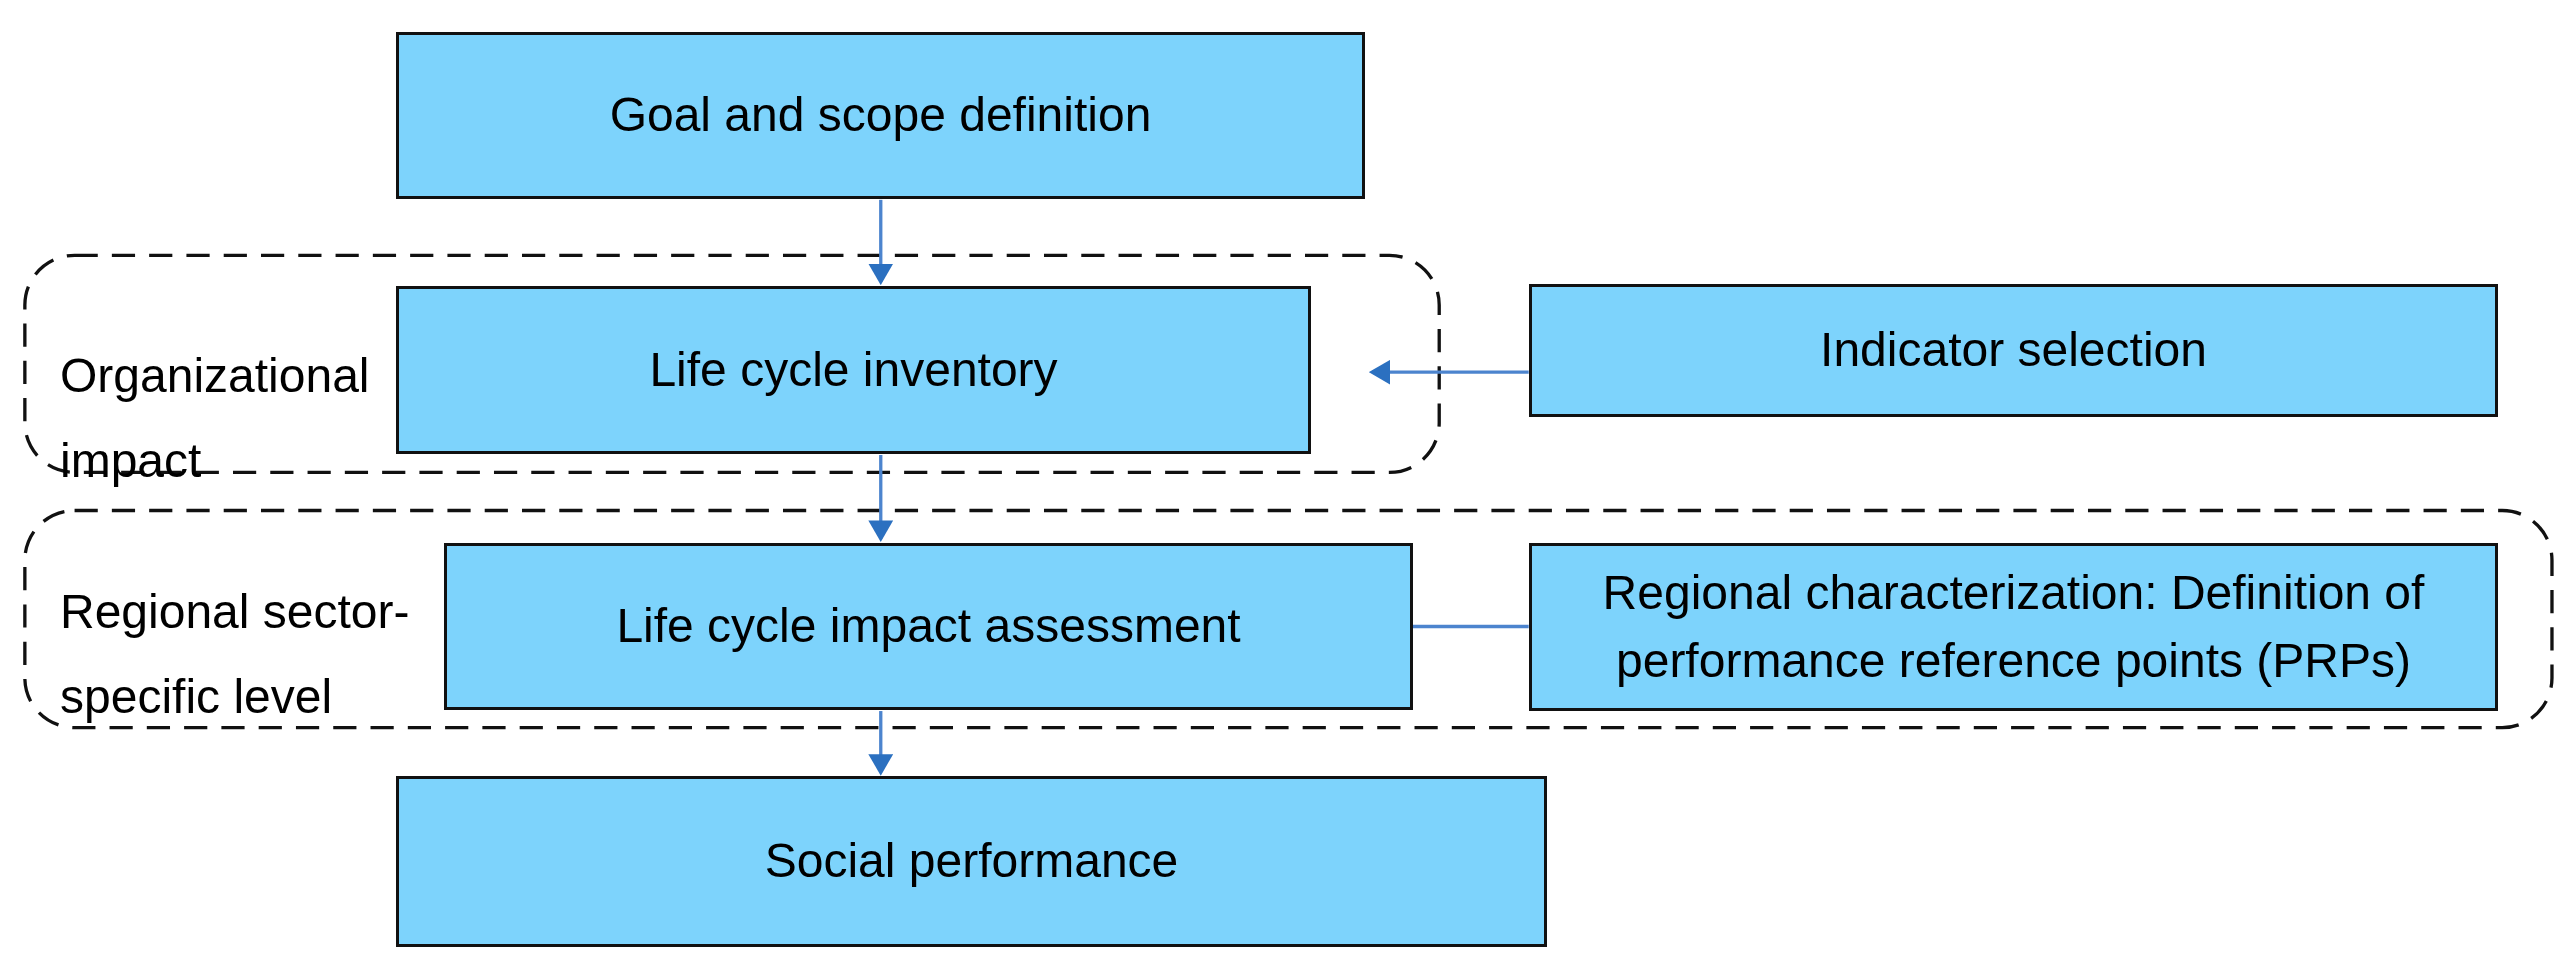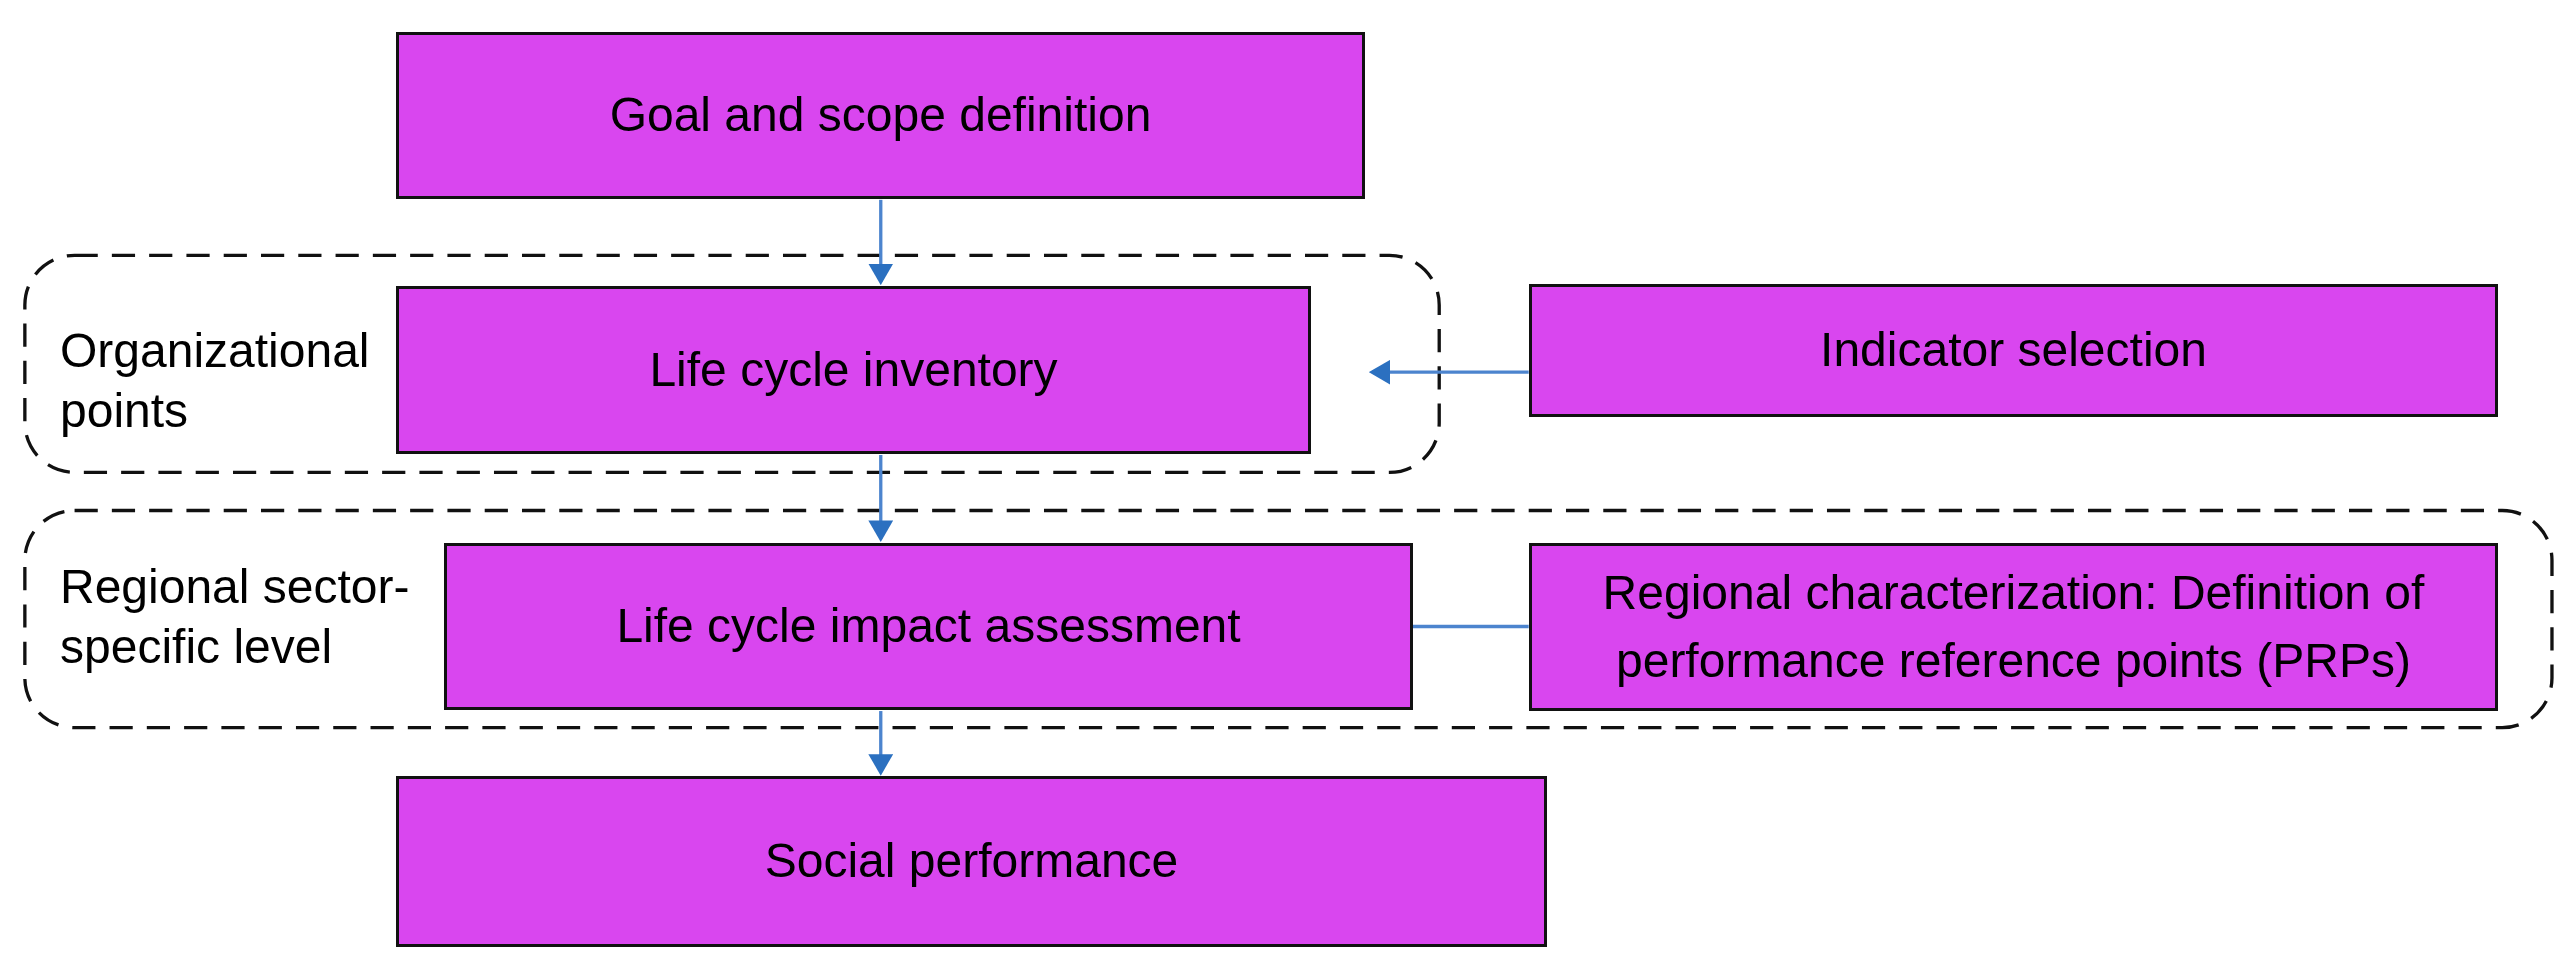--- a/index.html
+++ b/index.html
@@ -27,36 +27,36 @@
     stroke:var(--box-border);
     stroke-width:4;
     stroke-dasharray:28 17;
   }
   line.arrow{
     stroke:var(--arrow-line);
     stroke-width:4;
   }
   .box{
     position:absolute;z-index:2;
-    background:#d946ef;
+    background:#7dd3fc;
     border:3.3px solid var(--box-border);
     box-sizing:border-box;
     display:flex;align-items:center;justify-content:center;
     text-align:center;
     font-size:48px;line-height:1.42;
     color:var(--text);
   }
   .box .line{display:block;}
   .group-label{
     position:absolute;z-index:2;
     font-size:48px;line-height:1.24;
     color:var(--text);
     white-space:nowrap;
   }
-  .group-label .line{display:block;}
+  .group-label .line{display:block;margin-top:25px;}
 
   
   #box-goal      {left:396px;  top:32px;  width:969px; height:167px;}
   #box-lci       {left:396px;  top:286px; width:915px; height:168px;}
   #box-indicator {left:1529px; top:284px; width:969px; height:133px;}
   #box-lcia      {left:396px;  top:543px; width:969px; height:167px;margin-left:48px;}
   #box-sectoral  {left:1529px; top:543px; width:969px; height:168px;}
   #box-social    {left:396px;  top:776px; width:1151px; height:171px;}
   #label-organizational {left:60px; top:321px;}
   #label-regional       {left:60px; top:557px;}
@@ -105,21 +105,21 @@
       <span class="line">performance reference points (PRPs)</span>
     </span>
   </div>
 
   <div class="box" id="box-social">
     <span class="line">Social performance</span>
   </div>
 
   <div class="group-label" id="label-organizational">
     <span class="line">Organizational</span>
-    <span class="line">points</span>
+    <span class="line">impact</span>
   </div>
 
   <div class="group-label" id="label-regional">
     <span class="line">Regional sector-</span>
     <span class="line">specific level</span>
   </div>
 
 </div>
 
 

